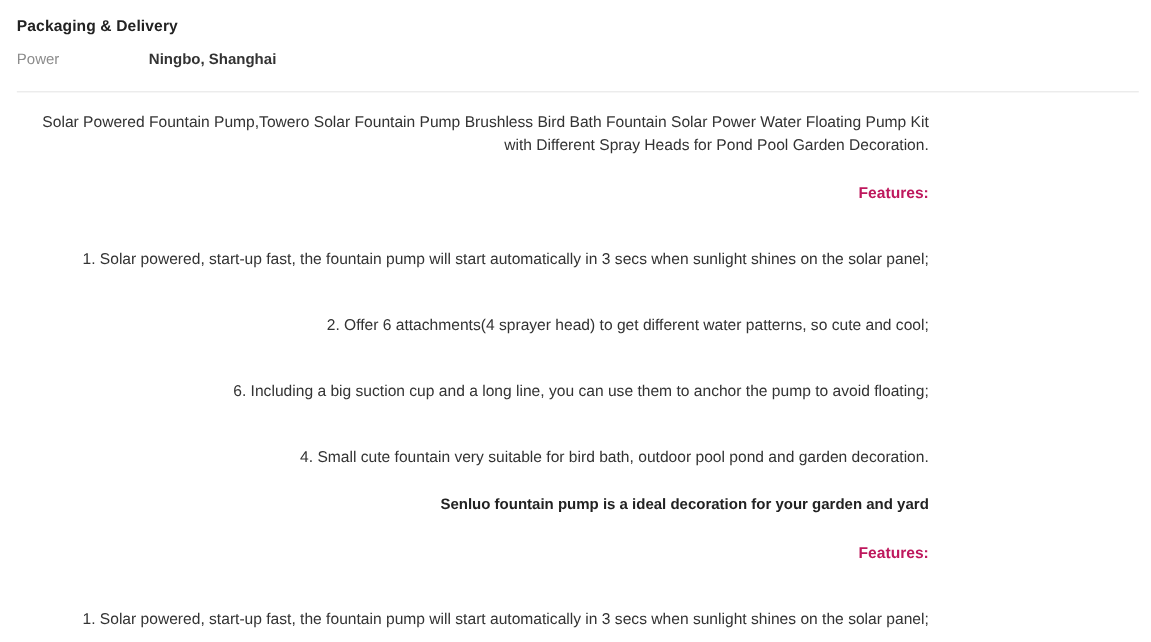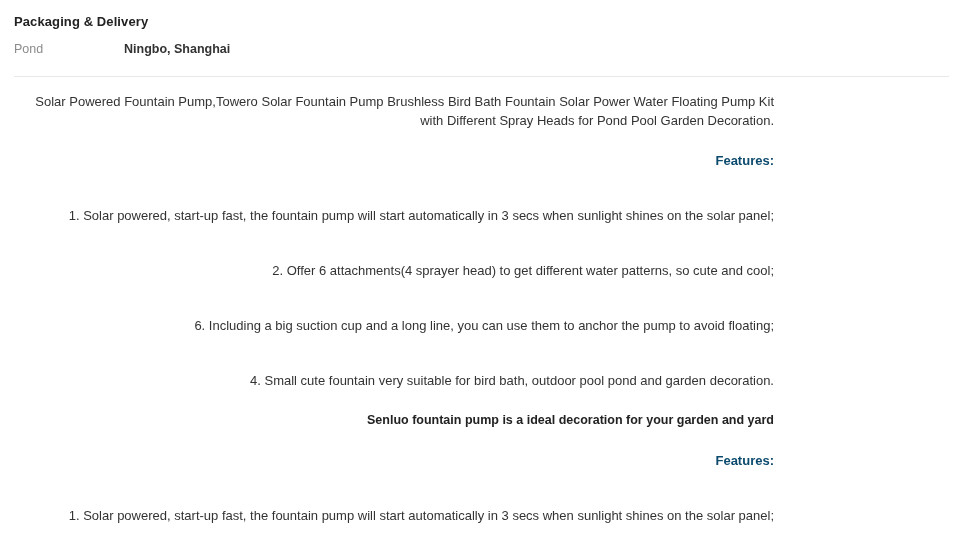--- a/index.html
+++ b/index.html
@@ -64,21 +64,21 @@
     color: #333333;
     margin: 18px 0 0 0;
     max-width: 760px;
     text-align: right;
   }
   .para.first {
     margin-top: 15px;
   }
   .para.feat {
     font-weight: bold;
-    color: #0c4a6e;
+    color: #be185d;
     margin-top: 21px;
   }
   .para.item {
     margin-top: 36px;
   }
   .para.headline {
     font-weight: bold;
     color: #222222;
     font-size: 12.5px;
     margin-top: 21px;
@@ -87,21 +87,21 @@
 </head>
 <body>
 
 <div class="page">
 
   <div class="section-title">Packaging &amp; Delivery</div>
 
   <table class="spec-table">
     <tbody>
         <tr>
-      <td class="spec-label">Pond</td>
+      <td class="spec-label">Power</td>
       <td class="spec-value">Ningbo, Shanghai</td>
     </tr>
   </tbody>
     </table>
 
   <div class="divider"></div>
 
   <div class="desc">
     <p class="para first">Solar Powered Fountain Pump,Towero Solar Fountain Pump Brushless Bird Bath Fountain Solar Power Water Floating Pump Kit with Different Spray Heads for Pond Pool Garden Decoration.</p>
     <p class="para feat">Features:</p>

